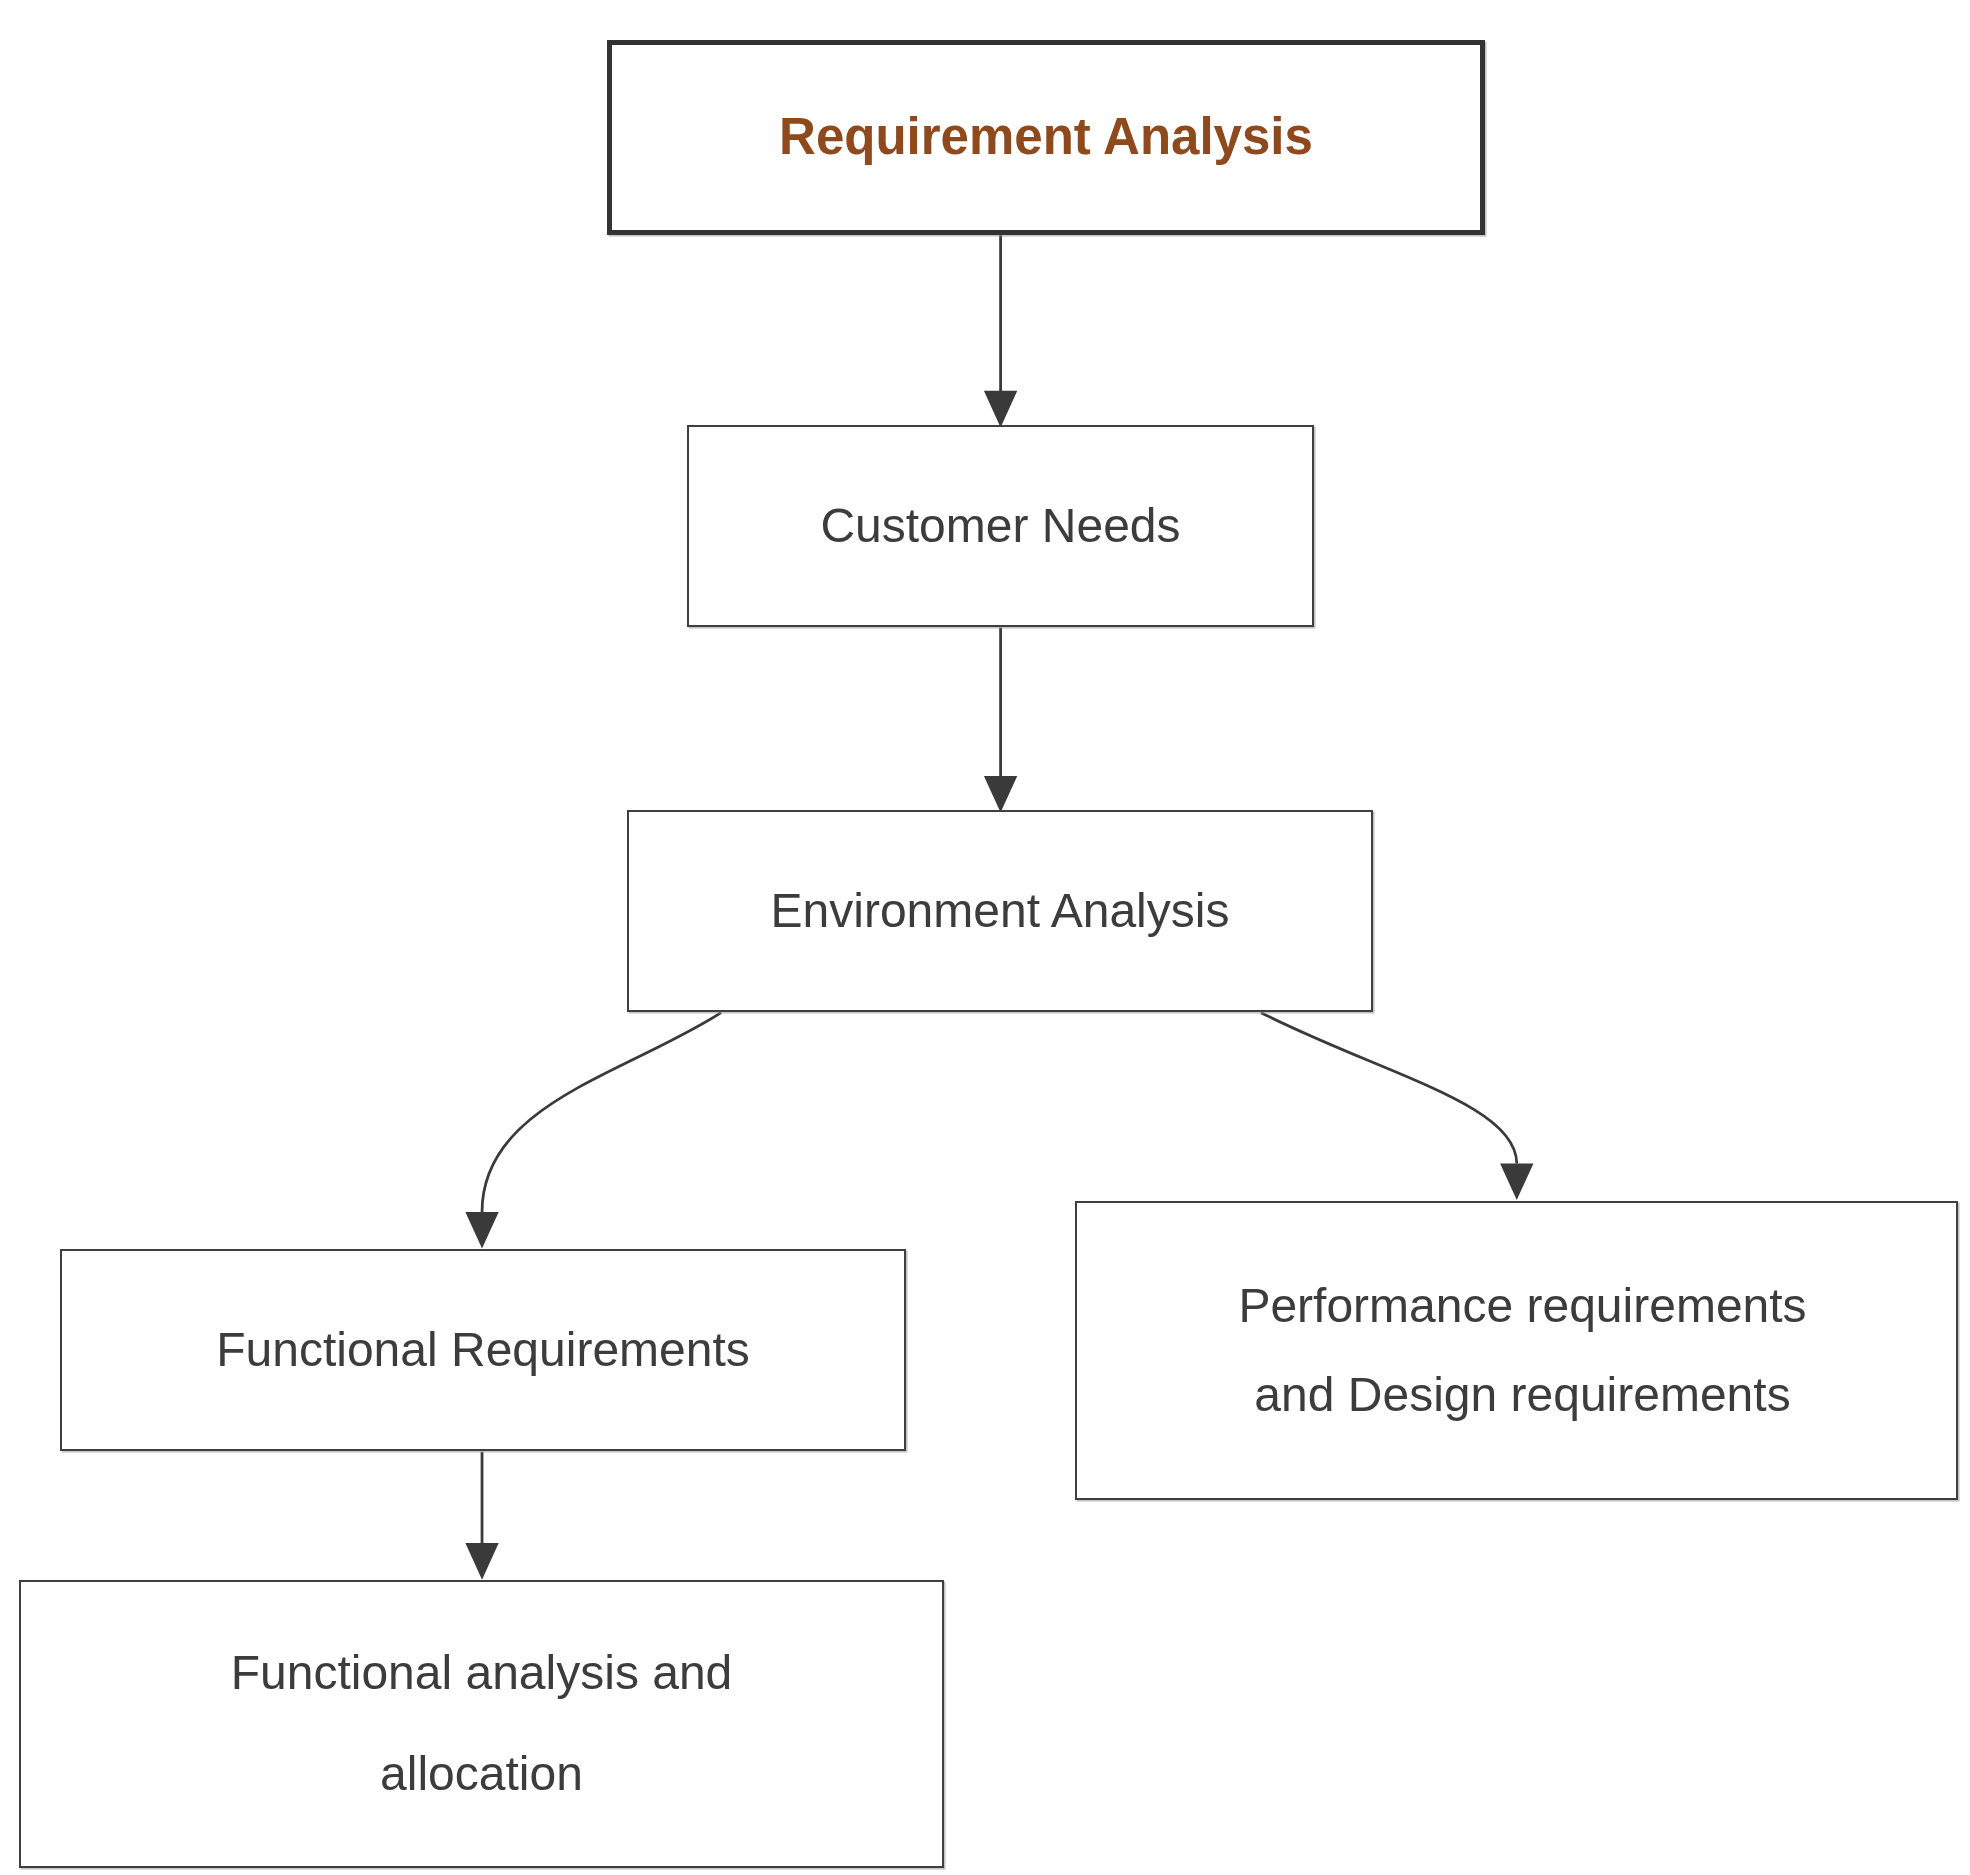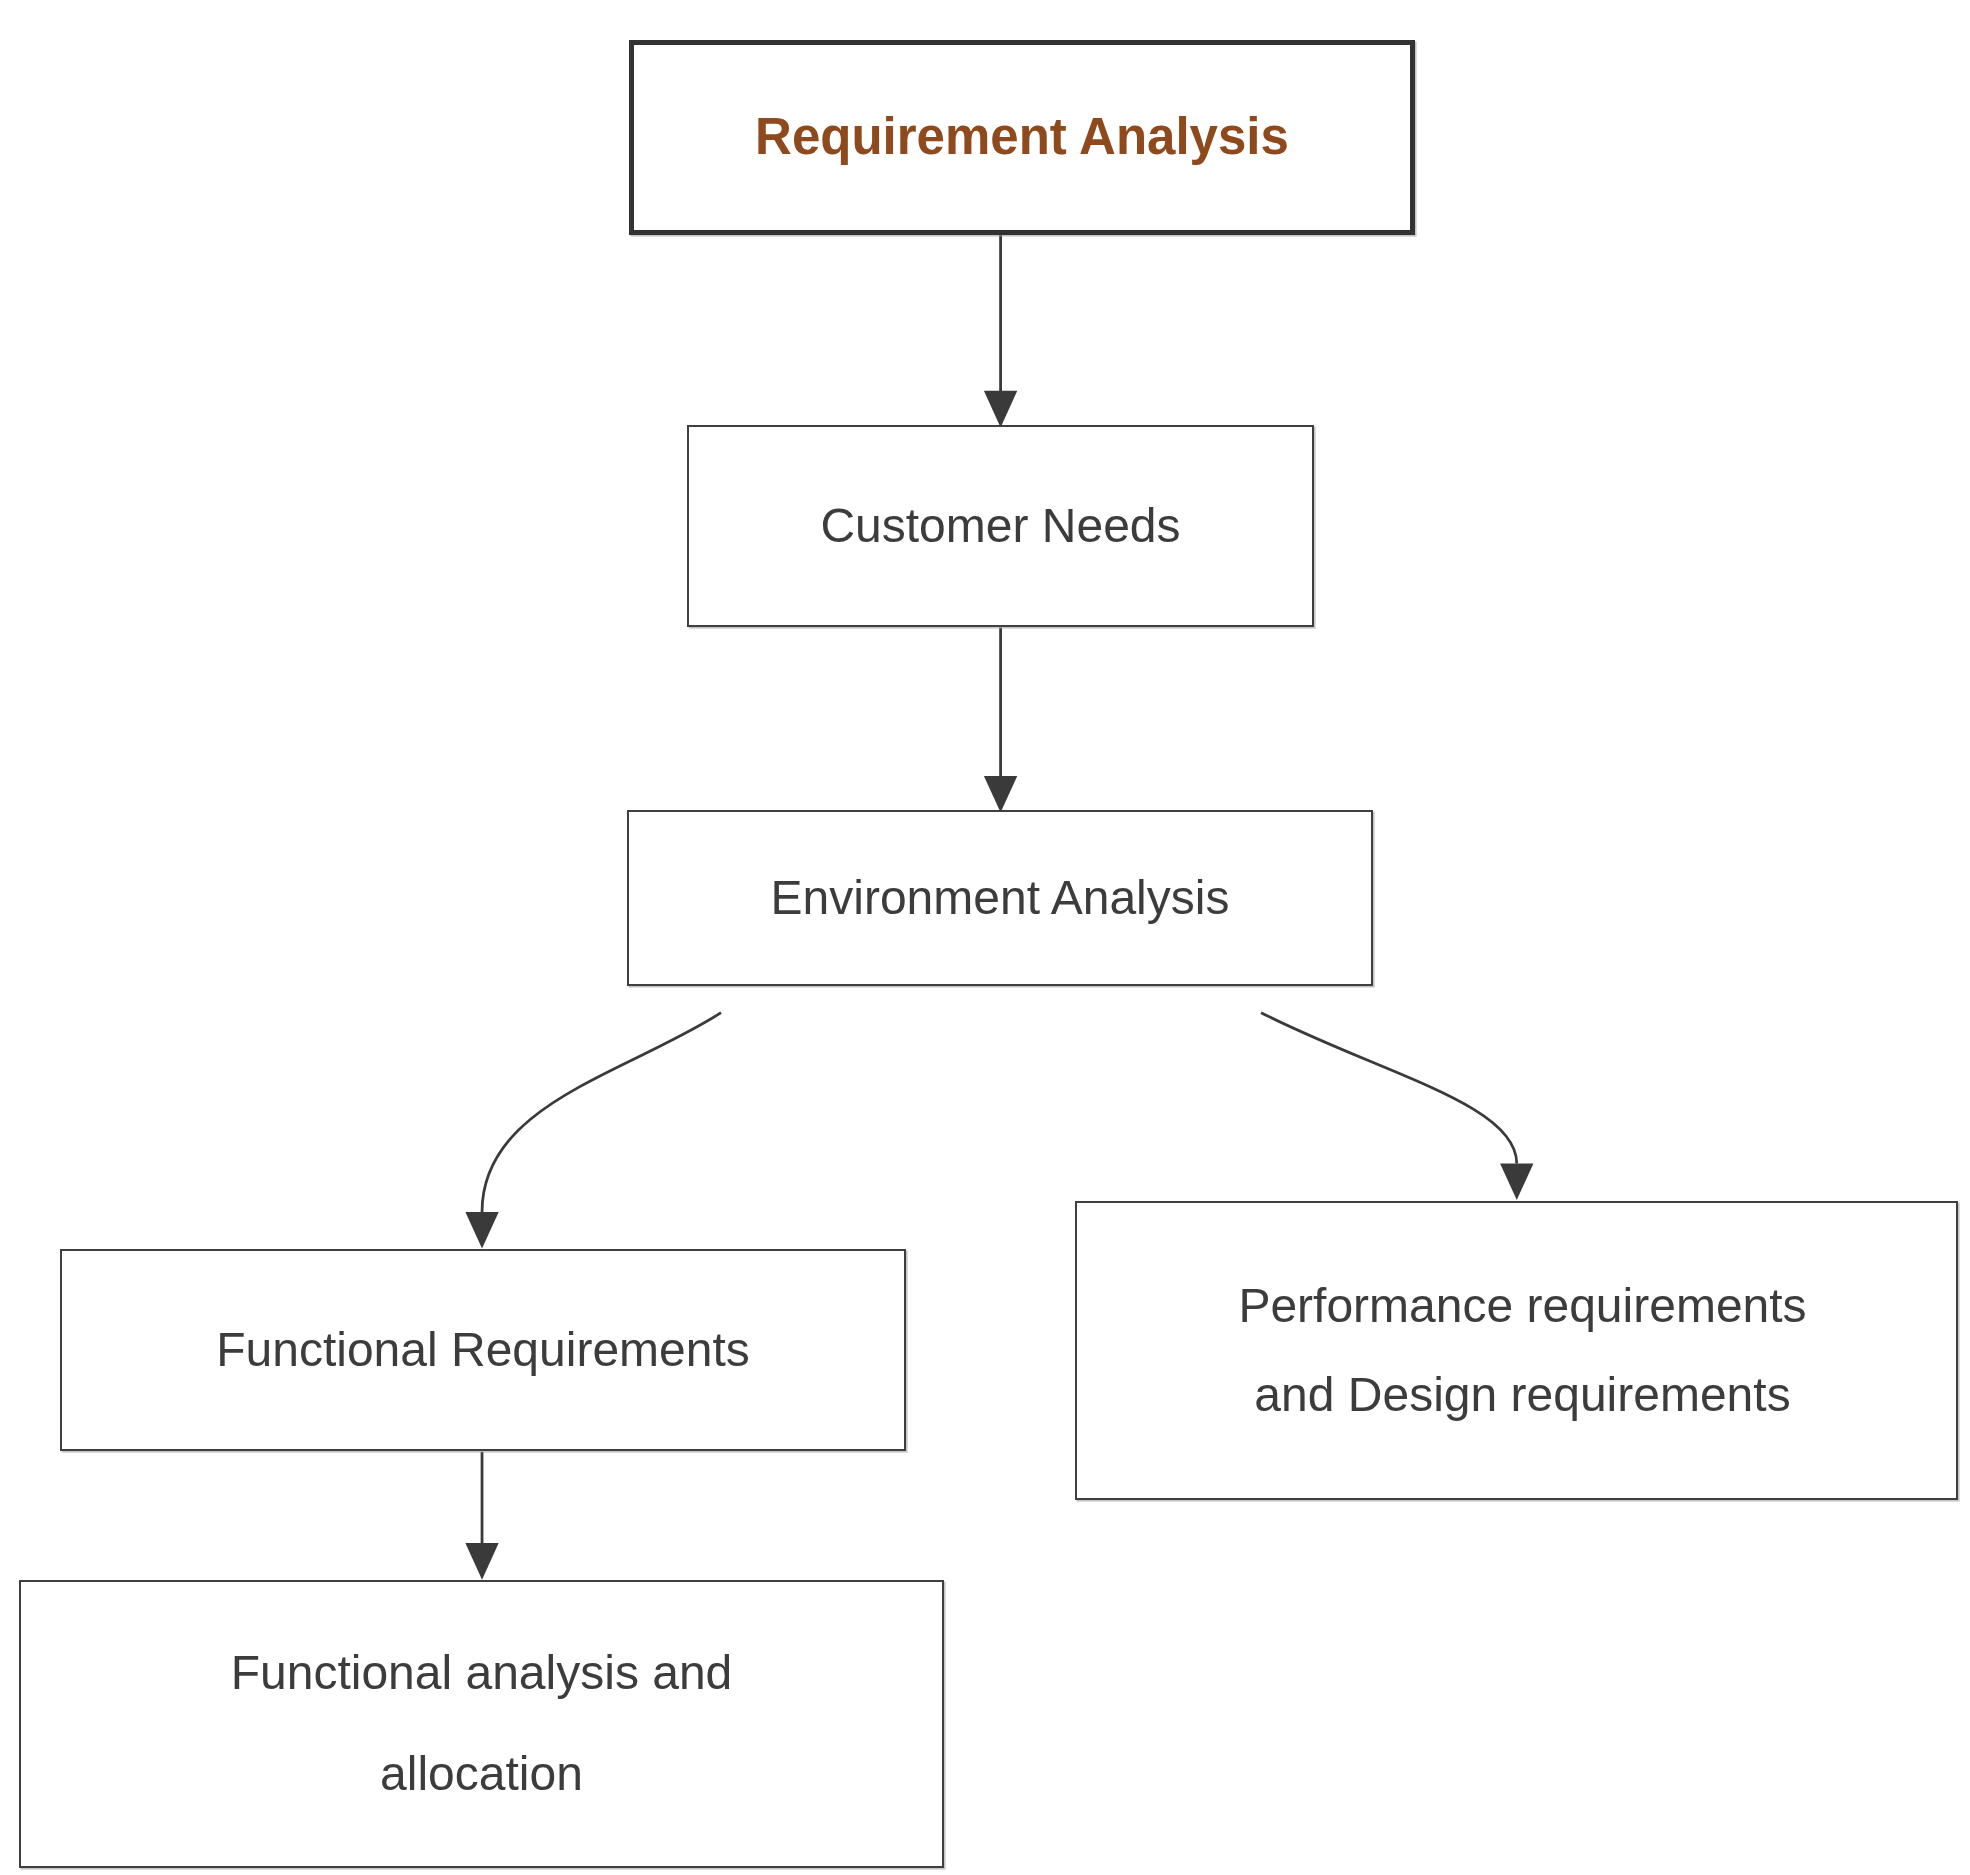--- a/index.html
+++ b/index.html
@@ -73,29 +73,29 @@
     <g>
       <path d="M1588 1275 C1740 1352, 1910 1390, 1910 1465"></path>
       <polygon points="1910,1511 1889,1465 1931,1465"></polygon>
     </g>
     <g>
       <path d="M607 1828 L607 1945"></path>
       <polygon points="607,1989 586,1943 628,1943"></polygon>
     </g>
   </svg>
 
-  <div class="node node--title" style="left:629px; top:40px; width:786px; height:195px;">
+  <div class="node node--title" style="left:607px; top:40px; width:878px; height:195px;">
     <div class="node-line">Requirement Analysis</div>
   </div>
 
   <div class="node" style="left:687px; top:425px; width:627px; height:202px;">
     <div class="node-line">Customer Needs</div>
   </div>
 
-  <div class="node" style="left:627px; top:810px; width:746px; height:176px;">
+  <div class="node" style="left:627px; top:810px; width:746px; height:202px;">
     <div class="node-line">Environment Analysis</div>
   </div>
 
   <div class="node" style="left:60px; top:1249px; width:846px; height:202px;">
     <div class="node-line">Functional Requirements</div>
   </div>
 
   <div class="node" style="left:1075px; top:1201px; width:883px; height:299px;padding-left:12px;">
     <div class="node-line">Performance requirements</div>
     <div class="node-line">and Design requirements</div>

